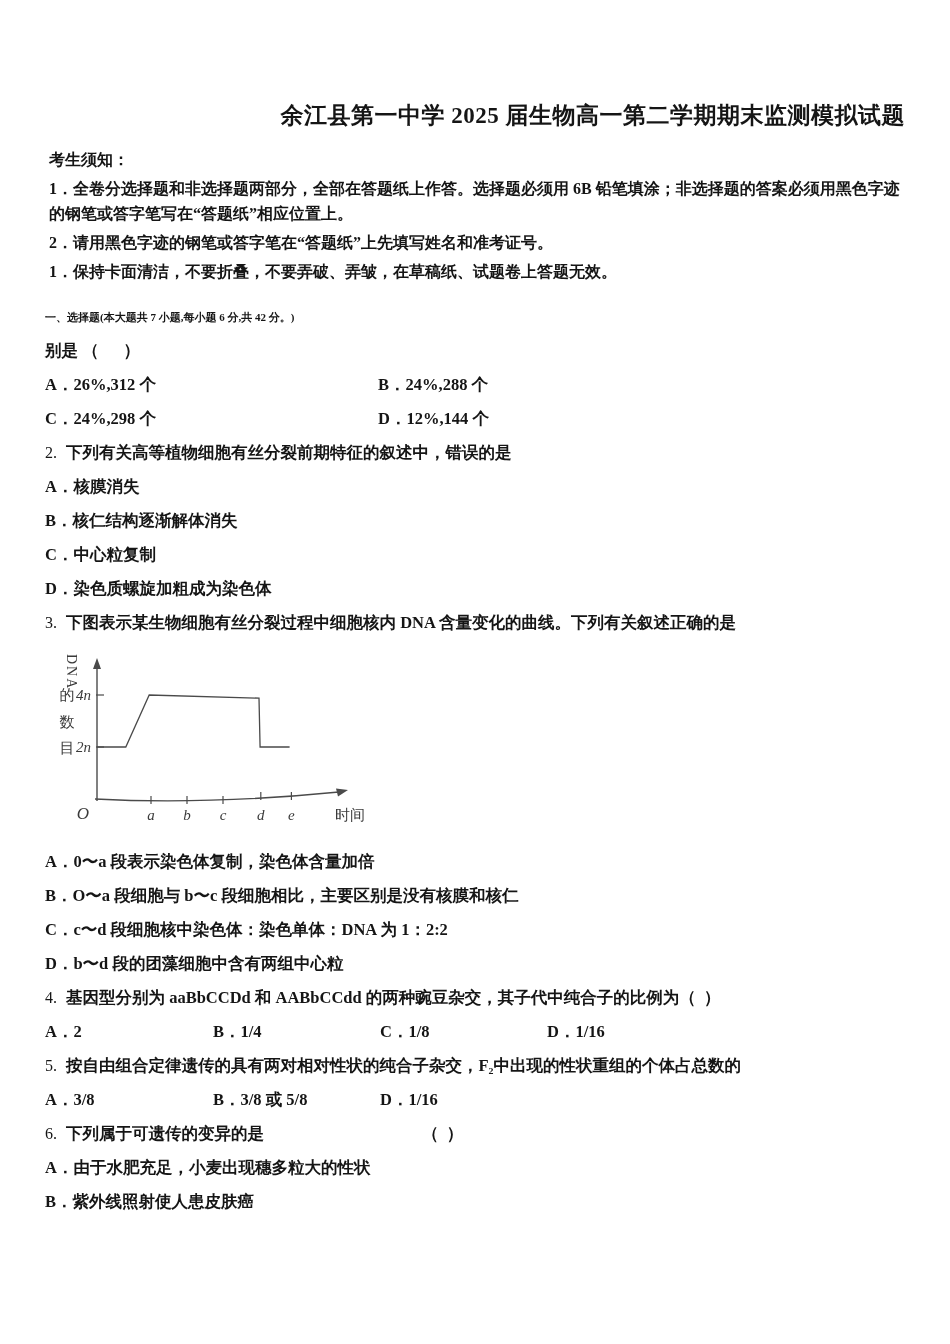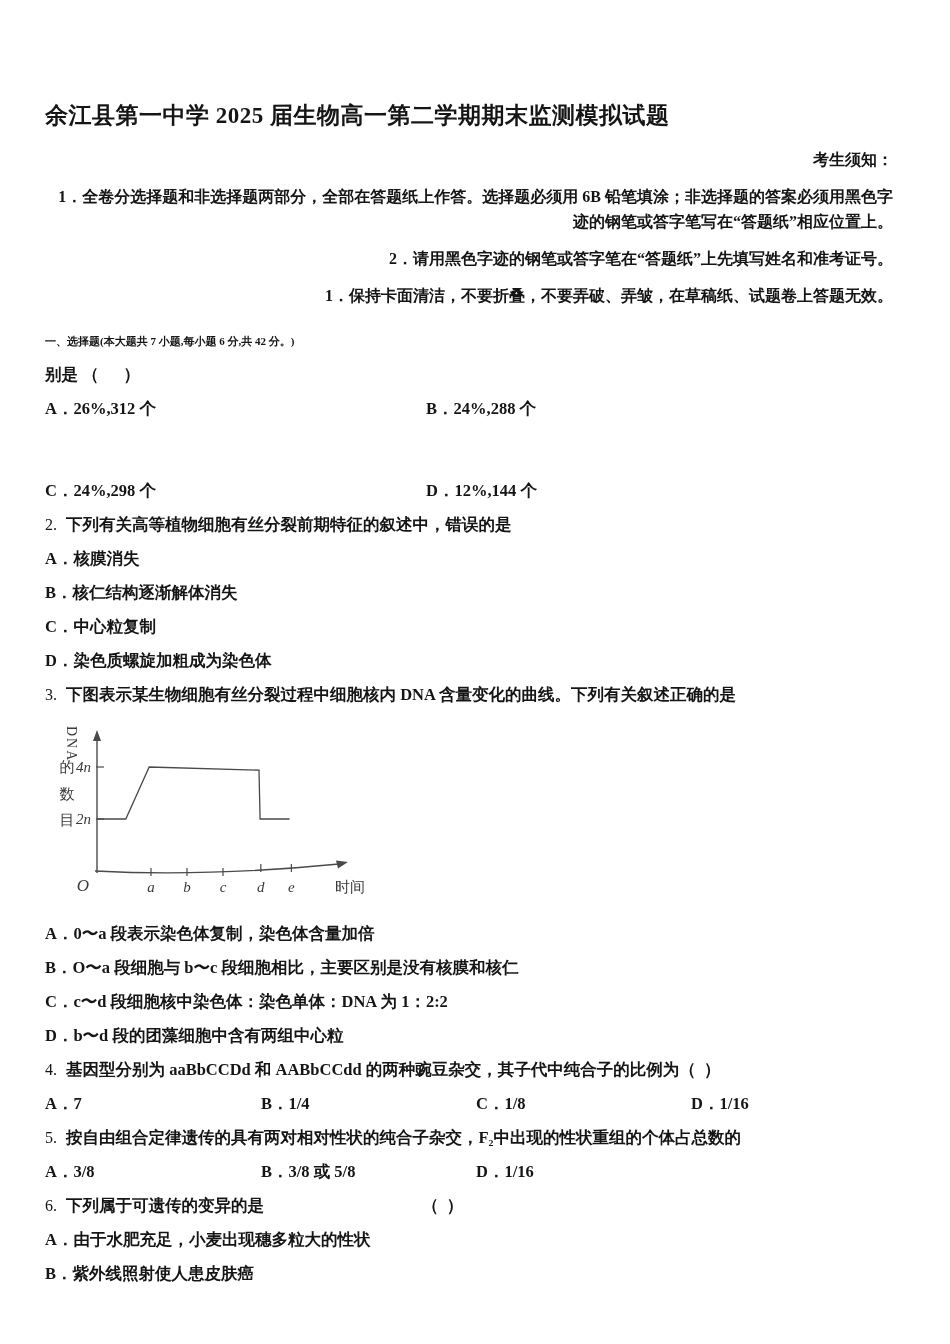--- a/index.html
+++ b/index.html
@@ -13,51 +13,51 @@
     overflow: hidden;
     font-family: "Liberation Serif", "DejaVu Serif", serif;
     color: #151515;
   }
   .page {
     padding: 100px 45px 0 45px;
     box-sizing: border-box;
   }
   .title {
     margin: 0 0 16px 0;
-    text-align: left;
+    text-align: right;
     font-size: 23px;
     font-weight: 700;
     letter-spacing: 0.5px;
     white-space: nowrap;
   }
   .notice {
     font-size: 16px;
     font-weight: 600;
     line-height: 25px;
   }
-  .notice-line { margin: 12px; text-align: right; }
+  .notice-line { margin: 4px; }
   .section-heading {
     margin-top: 16px;
     font-size: 11px;
     font-weight: 700;
     line-height: 34px;
     white-space: nowrap;
   }
   .q-line {
     font-size: 16.5px;
     font-weight: 600;
     line-height: 34px;
     white-space: pre;
   }
   .q-num {
     font-weight: 400;
     font-size: 16px;
     margin-right: 9px;
   }
-  .options { line-height: 34px; gap: 48px; }
+  .options { line-height: 34px; }
   .options.cols-2 {
     display: grid;
     grid-template-columns: 333px auto;
   }
   .options.cols-4 {
     display: grid;
     grid-template-columns: 168px 167px 167px auto;
   }
   .option {
     font-size: 16.5px;
@@ -144,21 +144,21 @@
       <div class="option">A．0〜a 段表示染色体复制，染色体含量加倍</div>
       <div class="option">B．O〜a 段细胞与 b〜c 段细胞相比，主要区别是没有核膜和核仁</div>
       <div class="option">C．c〜d 段细胞核中染色体：染色单体：DNA 为 1：2:2</div>
       <div class="option">D．b〜d 段的团藻细胞中含有两组中心粒</div>
     </div>
   </section>
 
   <section class="question">
     <div class="q-line"><span class="q-num">4.</span><span>基因型分别为 aaBbCCDd 和 AABbCCdd 的两种豌豆杂交，其子代中纯合子的比例为（  ）</span></div>
     <div class="options cols-4">
-      <div class="option">A．7</div>
+      <div class="option">A．2</div>
       <div class="option">B．1/4</div>
       <div class="option">C．1/8</div>
       <div class="option">D．1/16</div>
     </div>
   </section>
 
   <section class="question">
     <div class="q-line"><span class="q-num">5.</span><span>按自由组合定律遗传的具有两对相对性状的纯合子杂交，F₂中出现的性状重组的个体占总数的</span></div>
     <div class="options cols-4">
       <div class="option">A．3/8</div>

